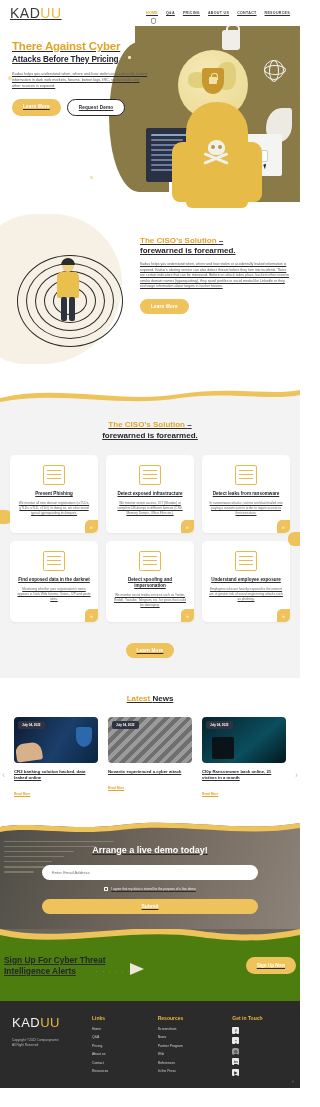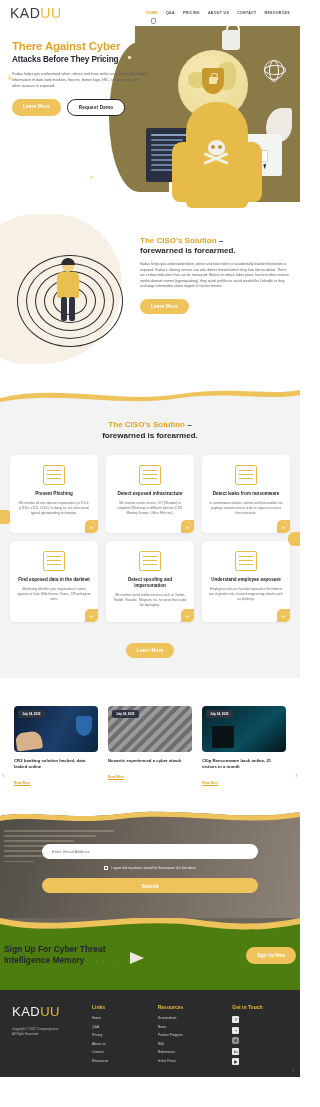--- a/index.html
+++ b/index.html
@@ -4,21 +4,21 @@
 <style>
   * { box-sizing: border-box; margin: 0; padding: 0; }
   html, body { width: 300px; }
   body {
     font-family: "Liberation Sans", sans-serif;
     background: #ffffff;
     color: #2b2b2b;
     width: 300px;
     overflow-x: hidden;
   }
-  .page { width: 300px; position: relative; }
+  .page { width: 300px; position: relative; text-decoration: underline; }
 
   
   .header {
     height: 26px;
     display: flex;
     align-items: center;
     padding: 0 10px;
     position: relative;
     z-index: 30;
     background: #fff;
@@ -494,20 +494,23 @@
         <div class="card-arrow">»</div>
       </div>
     </div>
 
     <div class="feat-btn-wrap">
       <span class="btn btn-solid">Learn More</span>
     </div>
   </div>
 
   <div class="news">
+    <div class="sec-title">
+      <span class="y">Latest </span><span>News</span>
+    </div>
     <div class="arrow-nav l">‹</div>
     <div class="arrow-nav r">›</div>
 
     <div class="news-grid">
       <div class="ncard">
         <div class="nimg a">
           <div class="hand"></div>
             <div class="shield2"></div>
           <div class="ndate">July 04, 2022</div>
         </div>
@@ -541,40 +544,41 @@
       <div class="dc" style="width:60px"></div>
       <div class="dc" style="width:48px"></div>
       <div class="dc" style="width:40px"></div>
       <div class="dc" style="width:30px"></div>
     </div>
     <svg class="demo-wave" viewBox="0 0 300 18" preserveAspectRatio="none">
       <path d="M0,0 L300,0 L300,6 C240,16 180,0 120,8 C70,14 30,4 0,10 Z" fill="#ffffff"></path>
       <path d="M0,10 C30,4 70,14 120,8 C180,0 240,16 300,6 L300,11 C240,21 180,5 120,13 C70,19 30,9 0,15 Z" fill="#efc35c"></path>
     </svg>
     <div class="demo-inner">
+      <div class="demo-h">Arrange a live demo today!</div>
       <input class="demo-input" type="email" placeholder="Enter Email Address" style="">
       <div class="demo-check">
         <div class="cbox"></div>
         <span>I agree that my data is stored for the purpose of a live demo</span>
       </div>
       <button class="demo-submit">Submit</button>
     </div>
   </div>
 
   <div class="signup">
     <svg class="signup-wave" viewBox="0 0 300 22" preserveAspectRatio="none">
       <path d="M0,4 C60,18 130,-4 200,6 C250,13 280,8 300,4 L300,0 L0,0 Z" fill="#6b665c"></path>
       <path d="M0,8 C60,22 130,0 200,10 C250,17 280,12 300,8 L300,2 C280,6 250,11 200,4 C130,-6 60,16 0,2 Z" fill="#efc35c"></path>
     </svg>
     <div class="dots">· · · · · · ·</div>
     <div class="plane"></div>
     <div class="signup-row">
       <div class="signup-h">
         <span>Sign Up For Cyber Threat</span><br>
-        <span>Intelligence Memory</span>
+        <span>Intelligence Alerts</span>
       </div>
       <button class="signup-btn">Sign Up Now</button>
     </div>
   </div>
 
   <div class="footer">
     <div class="footer-grid">
       <div class="fcol-logo">
         <div class="flogo">
           <span class="kad">KAD</span><span class="uu">UU</span>

